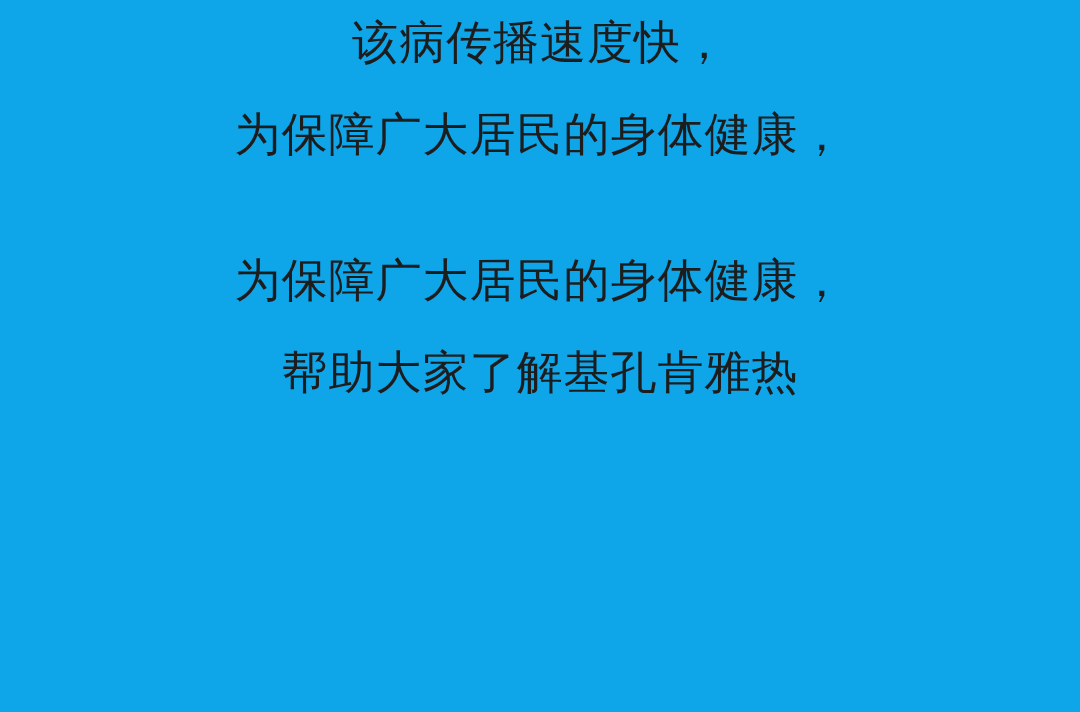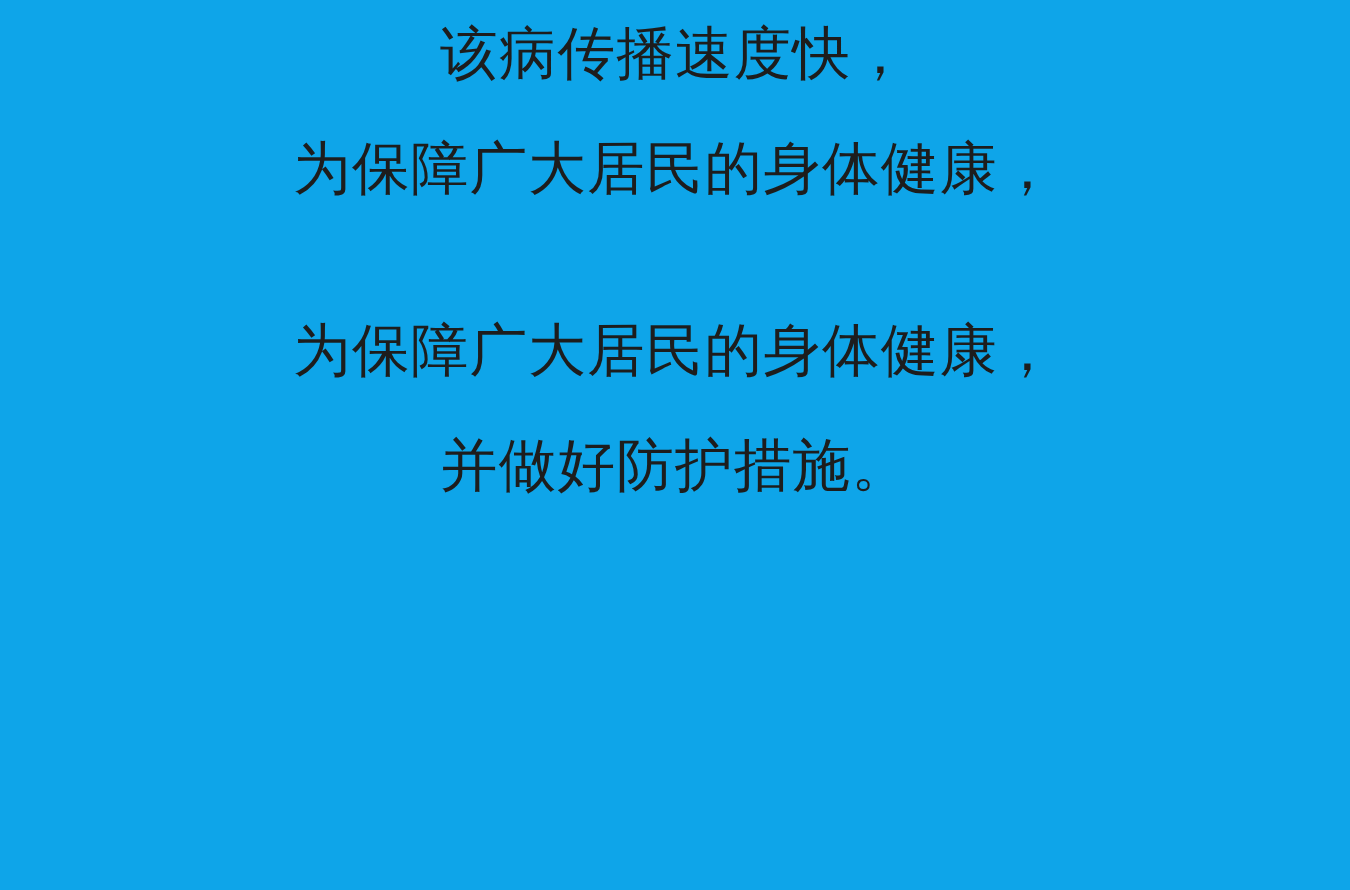--- a/index.html
+++ b/index.html
@@ -42,16 +42,16 @@
 <body>
 
 <div class="page">
   <div class="article">
     <div class="paragraph">
       <div class="line">该病传播速度快，</div>
       <div class="line">为保障广大居民的身体健康，</div>
     </div>
     <div class="paragraph">
       <div class="line">为保障广大居民的身体健康，</div>
-      <div class="line">并做好防护措施。</div>
+      <div class="line">帮助大家了解基孔肯雅热</div>
     </div>
   </div>
 </div>
 
 </body></html>

